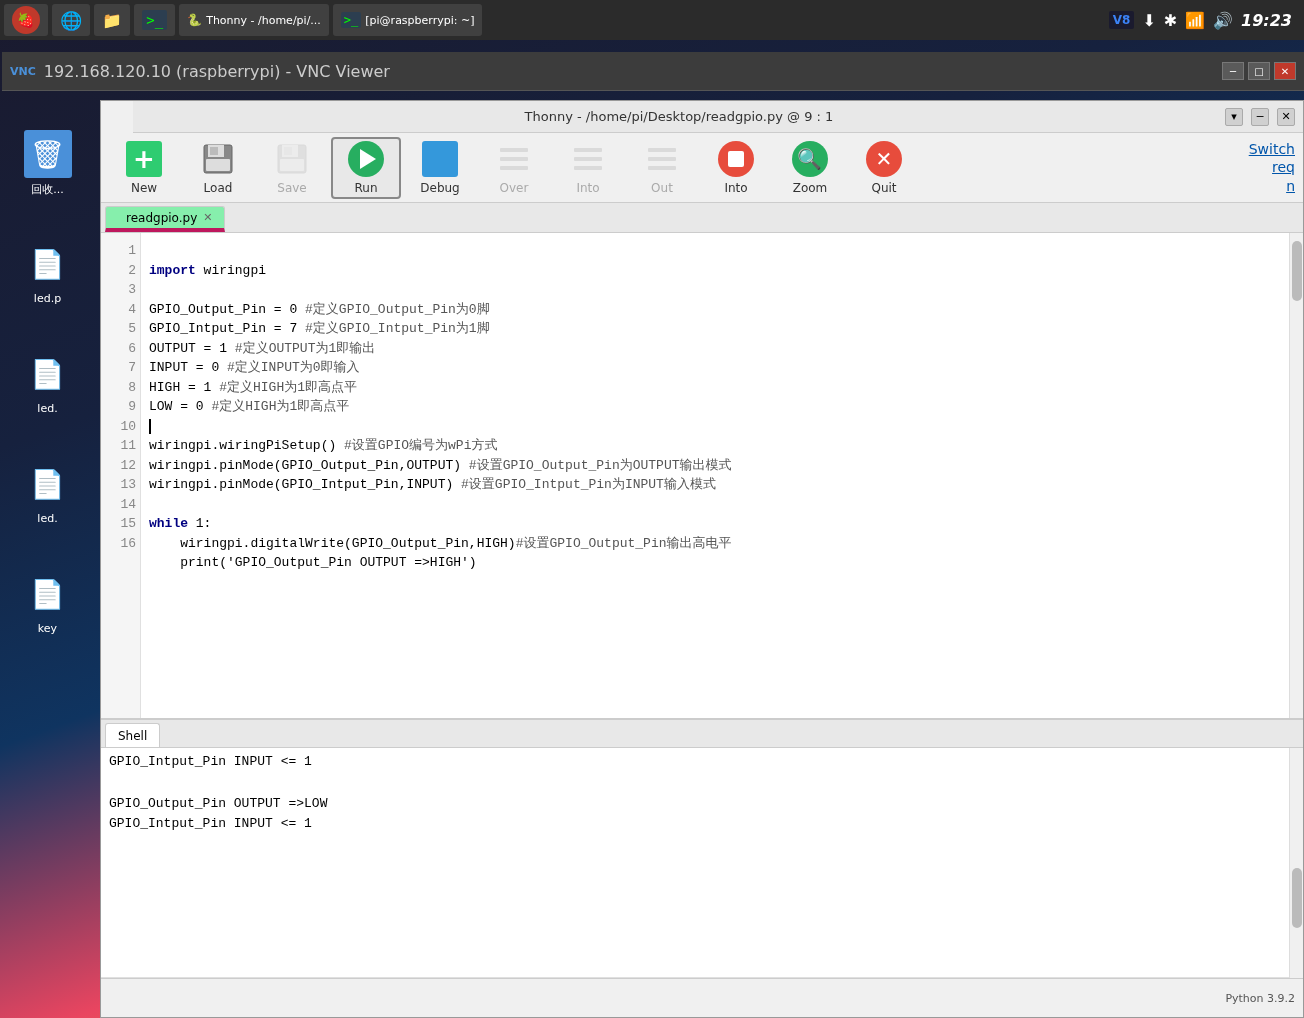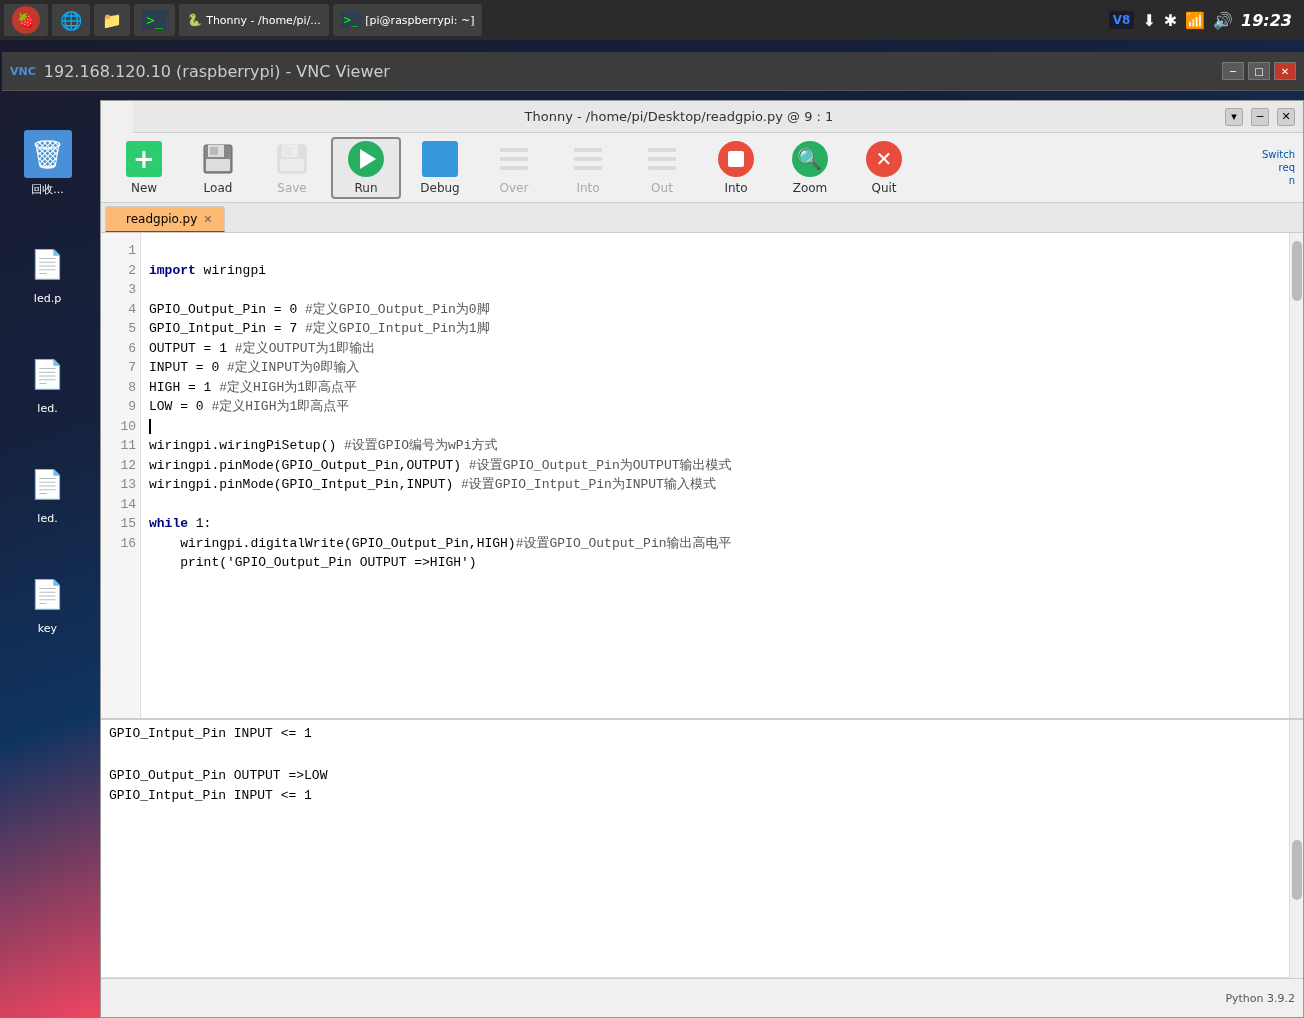--- a/index.html
+++ b/index.html
@@ -194,23 +194,24 @@
     .toolbar-btn .btn-label {
       font-size: 12px;
       color: #333;
     }
     .toolbar-btn.disabled .btn-label { color: #aaa; }
     .toolbar-btn.disabled .btn-icon { opacity: 0.4; }
 
     
     .switch-btn {
       margin-left: auto;
-      font-size: 10px;
+      font-size: 14px;
       color: #0055aa;
       cursor: pointer;
+      text-decoration: underline;
       text-align: right;
       line-height: 1.3;
     }
 
     
     #tab-bar {
       height: 30px;
       background: #e8e8e8;
       display: flex;
       align-items: flex-end;
@@ -223,21 +224,21 @@
       border: 1px solid #ccc;
       border-bottom: none;
       padding: 0 12px;
       display: flex;
       align-items: center;
       font-size: 12px;
       cursor: pointer;
       gap: 6px;
       border-radius: 3px 3px 0 0;
     }
-    .tab.active { background: #fdba74; border-bottom: 1px solid #be185d; padding-left: 20px; }
+    .tab.active { background: #86efac; border-bottom: 4px solid #be185d; padding-left: 20px; }
     .tab-close {
       font-size: 11px;
       color: #666;
       cursor: pointer;
     }
 
     
     #editor-area {
       flex: 1;
       display: flex;
@@ -696,20 +697,25 @@
 <span>    wiringpi.digitalWrite(GPIO_Output_Pin,HIGH)<span class="comment">#设置GPIO_Output_Pin输出高电平</span></span>
 <span>    print('GPIO_Output_Pin OUTPUT =&gt;HIGH')</span>
         </div>
       </div>
       <div class="editor-scrollbar">
         <div class="scrollbar-thumb"></div>
       </div>
     </div>
 
     <div id="shell-area">
+      <div id="shell-tab-bar">
+        <div class="shell-tab active">
+          <span>Shell</span>
+        </div>
+      </div>
       <div id="shell-scroll-wrapper">
         <div style="flex:1;display:flex;flex-direction:column;">
           <div id="shell-content">
             <div>GPIO_Intput_Pin INPUT &lt;= 1</div>
             <div>&nbsp;</div>
             <div>GPIO_Output_Pin OUTPUT =&gt;LOW</div>
             <div>GPIO_Intput_Pin INPUT &lt;= 1</div>
           </div>
           <div style="border-top:1px solid #e0e0e0;height:1px;"></div>
         </div>

